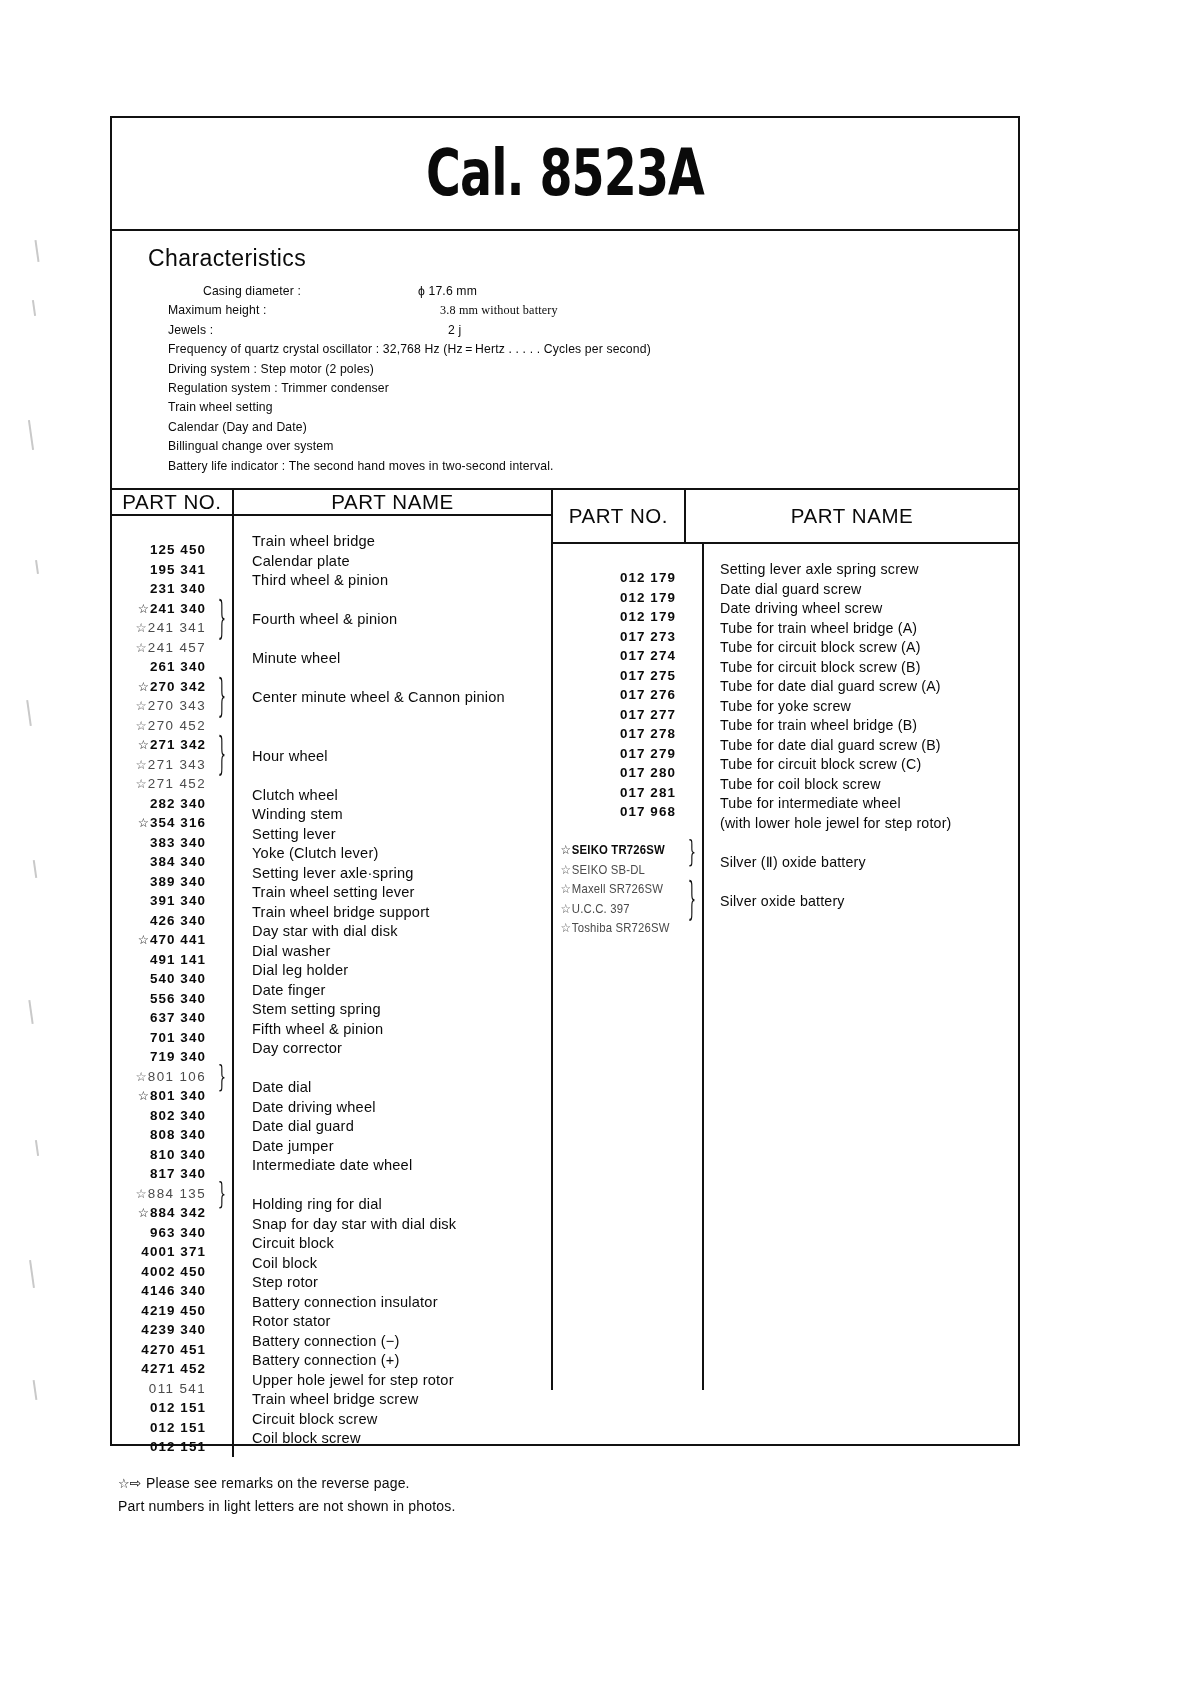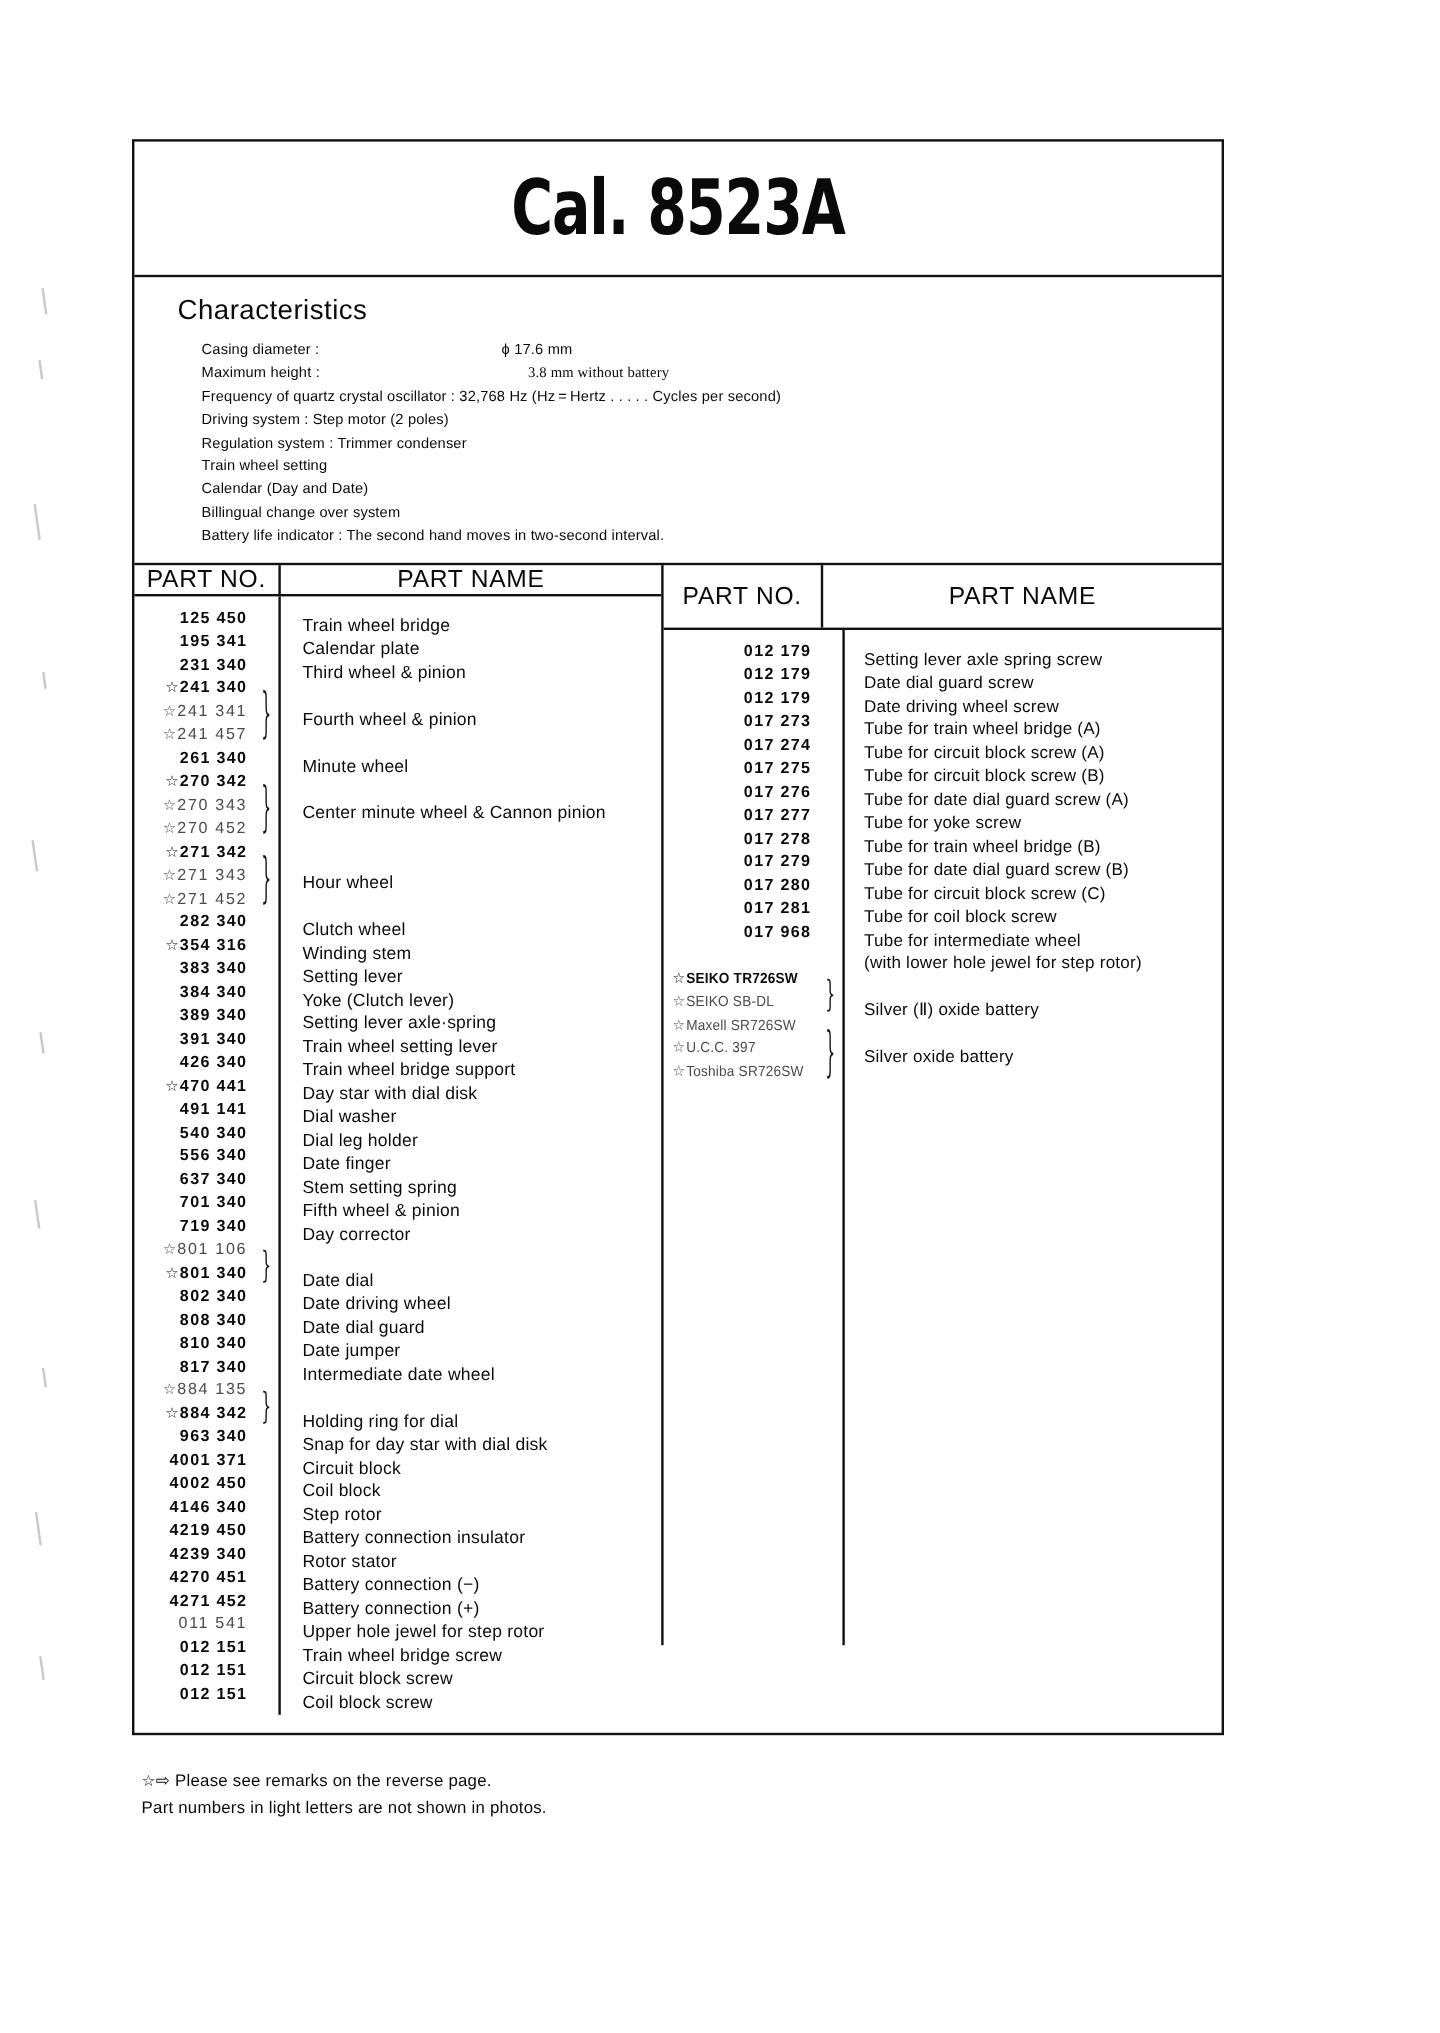--- a/index.html
+++ b/index.html
@@ -78,21 +78,21 @@
     font-size: 12.2px;
     line-height: 19.4px;
     letter-spacing: 0.15px;
   }
   .char-row { display: block; white-space: nowrap; }
   .char-row .lbl { display: inline-block; }
   .char-row .val {
     display: inline-block;
     padding-left: 4px;
   }
-  .char-row.indent1 .lbl { width: 168px; }
+  .char-row.indent1 .lbl { width: 168px; text-align: center; }
   .char-row.indent1 .val { padding-left: 82px; }
   .char-row.indent2 .lbl { width: 168px; }
   .char-row.indent2 .val { padding-left: 104px; font-family: Liberation Serif, serif; }
   .char-row.indent3 .lbl { width: 168px; }
   .char-row.indent3 .val { padding-left: 112px; }
 
   
   .table-wrap {
     display: flex;
     height: 900px;
@@ -133,21 +133,21 @@
   .col-right .head-no { width: 133px; }
 
   .col-body {
     display: flex;
     flex: 1;
   }
   .body-no {
     width: 122px;
     border-right: 2px solid #111;
     box-sizing: border-box;
-    padding-top: 8px;
+    padding-top: 24px;
     position: relative;
   }
   .col-right .body-no { width: 151px; }
   .body-name {
     flex: 1;
     padding-top: 16px;
     position: relative;
   }
 
   
@@ -246,20 +246,21 @@
 
   <div class="title-band">
     <div class="cal-title">Cal. 8523A</div>
   </div>
 
   <div class="char-band">
     <div class="char-head">Characteristics</div>
     <div class="char-list" id="charlist">
         <div class="char-row indent1"><span class="lbl">Casing diameter :</span><span class="val">ϕ 17.6 mm</span></div>
         <div class="char-row indent2"><span class="lbl">Maximum height :</span><span class="val">3.8 mm without battery</span></div>
+        <div class="char-row indent3"><span class="lbl">Jewels :</span><span class="val">2 j</span></div>
         <div class="char-row"><span class="lbl">Frequency of quartz crystal oscillator : 32,768 Hz (Hz = Hertz . . . . . Cycles per second)</span></div>
         <div class="char-row"><span class="lbl">Driving system : Step motor (2 poles)</span></div>
         <div class="char-row"><span class="lbl">Regulation system : Trimmer condenser</span></div>
         <div class="char-row"><span class="lbl">Train wheel setting</span></div>
         <div class="char-row"><span class="lbl">Calendar (Day and Date)</span></div>
         <div class="char-row"><span class="lbl">Billingual change over system</span></div>
         <div class="char-row"><span class="lbl">Battery life indicator : The second hand moves in two-second interval.</span></div>
       </div>
   </div>
 

